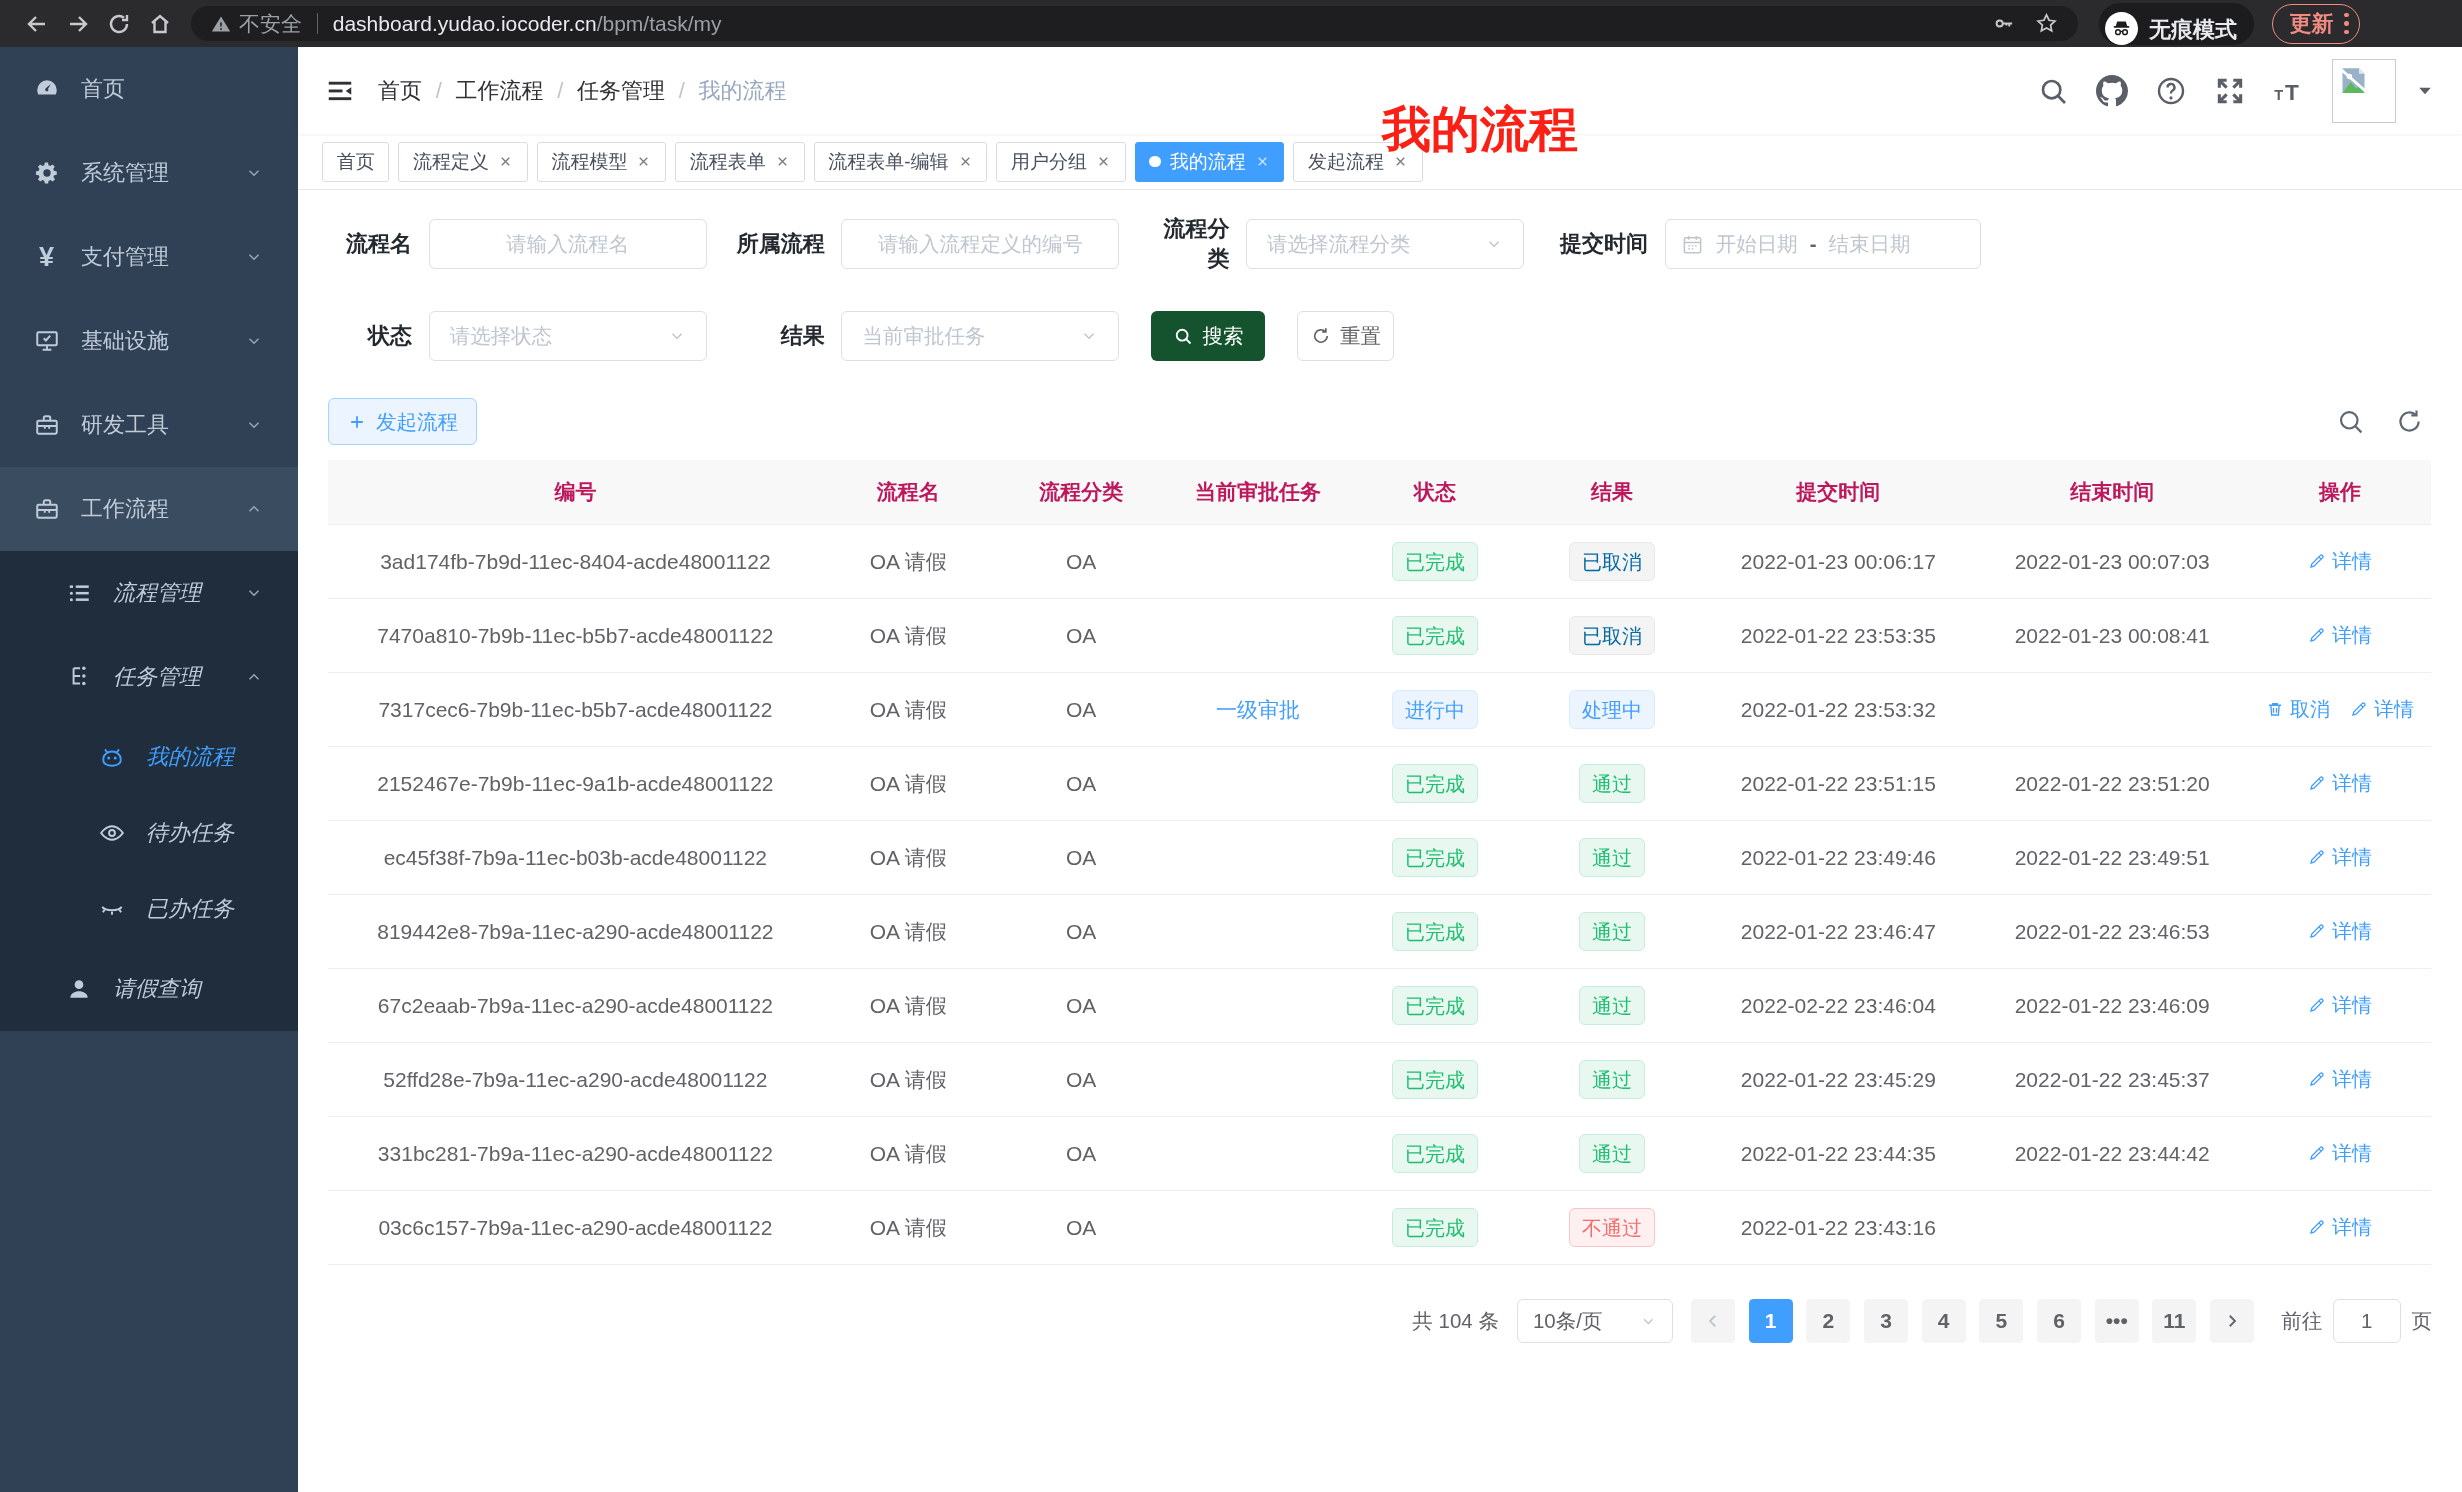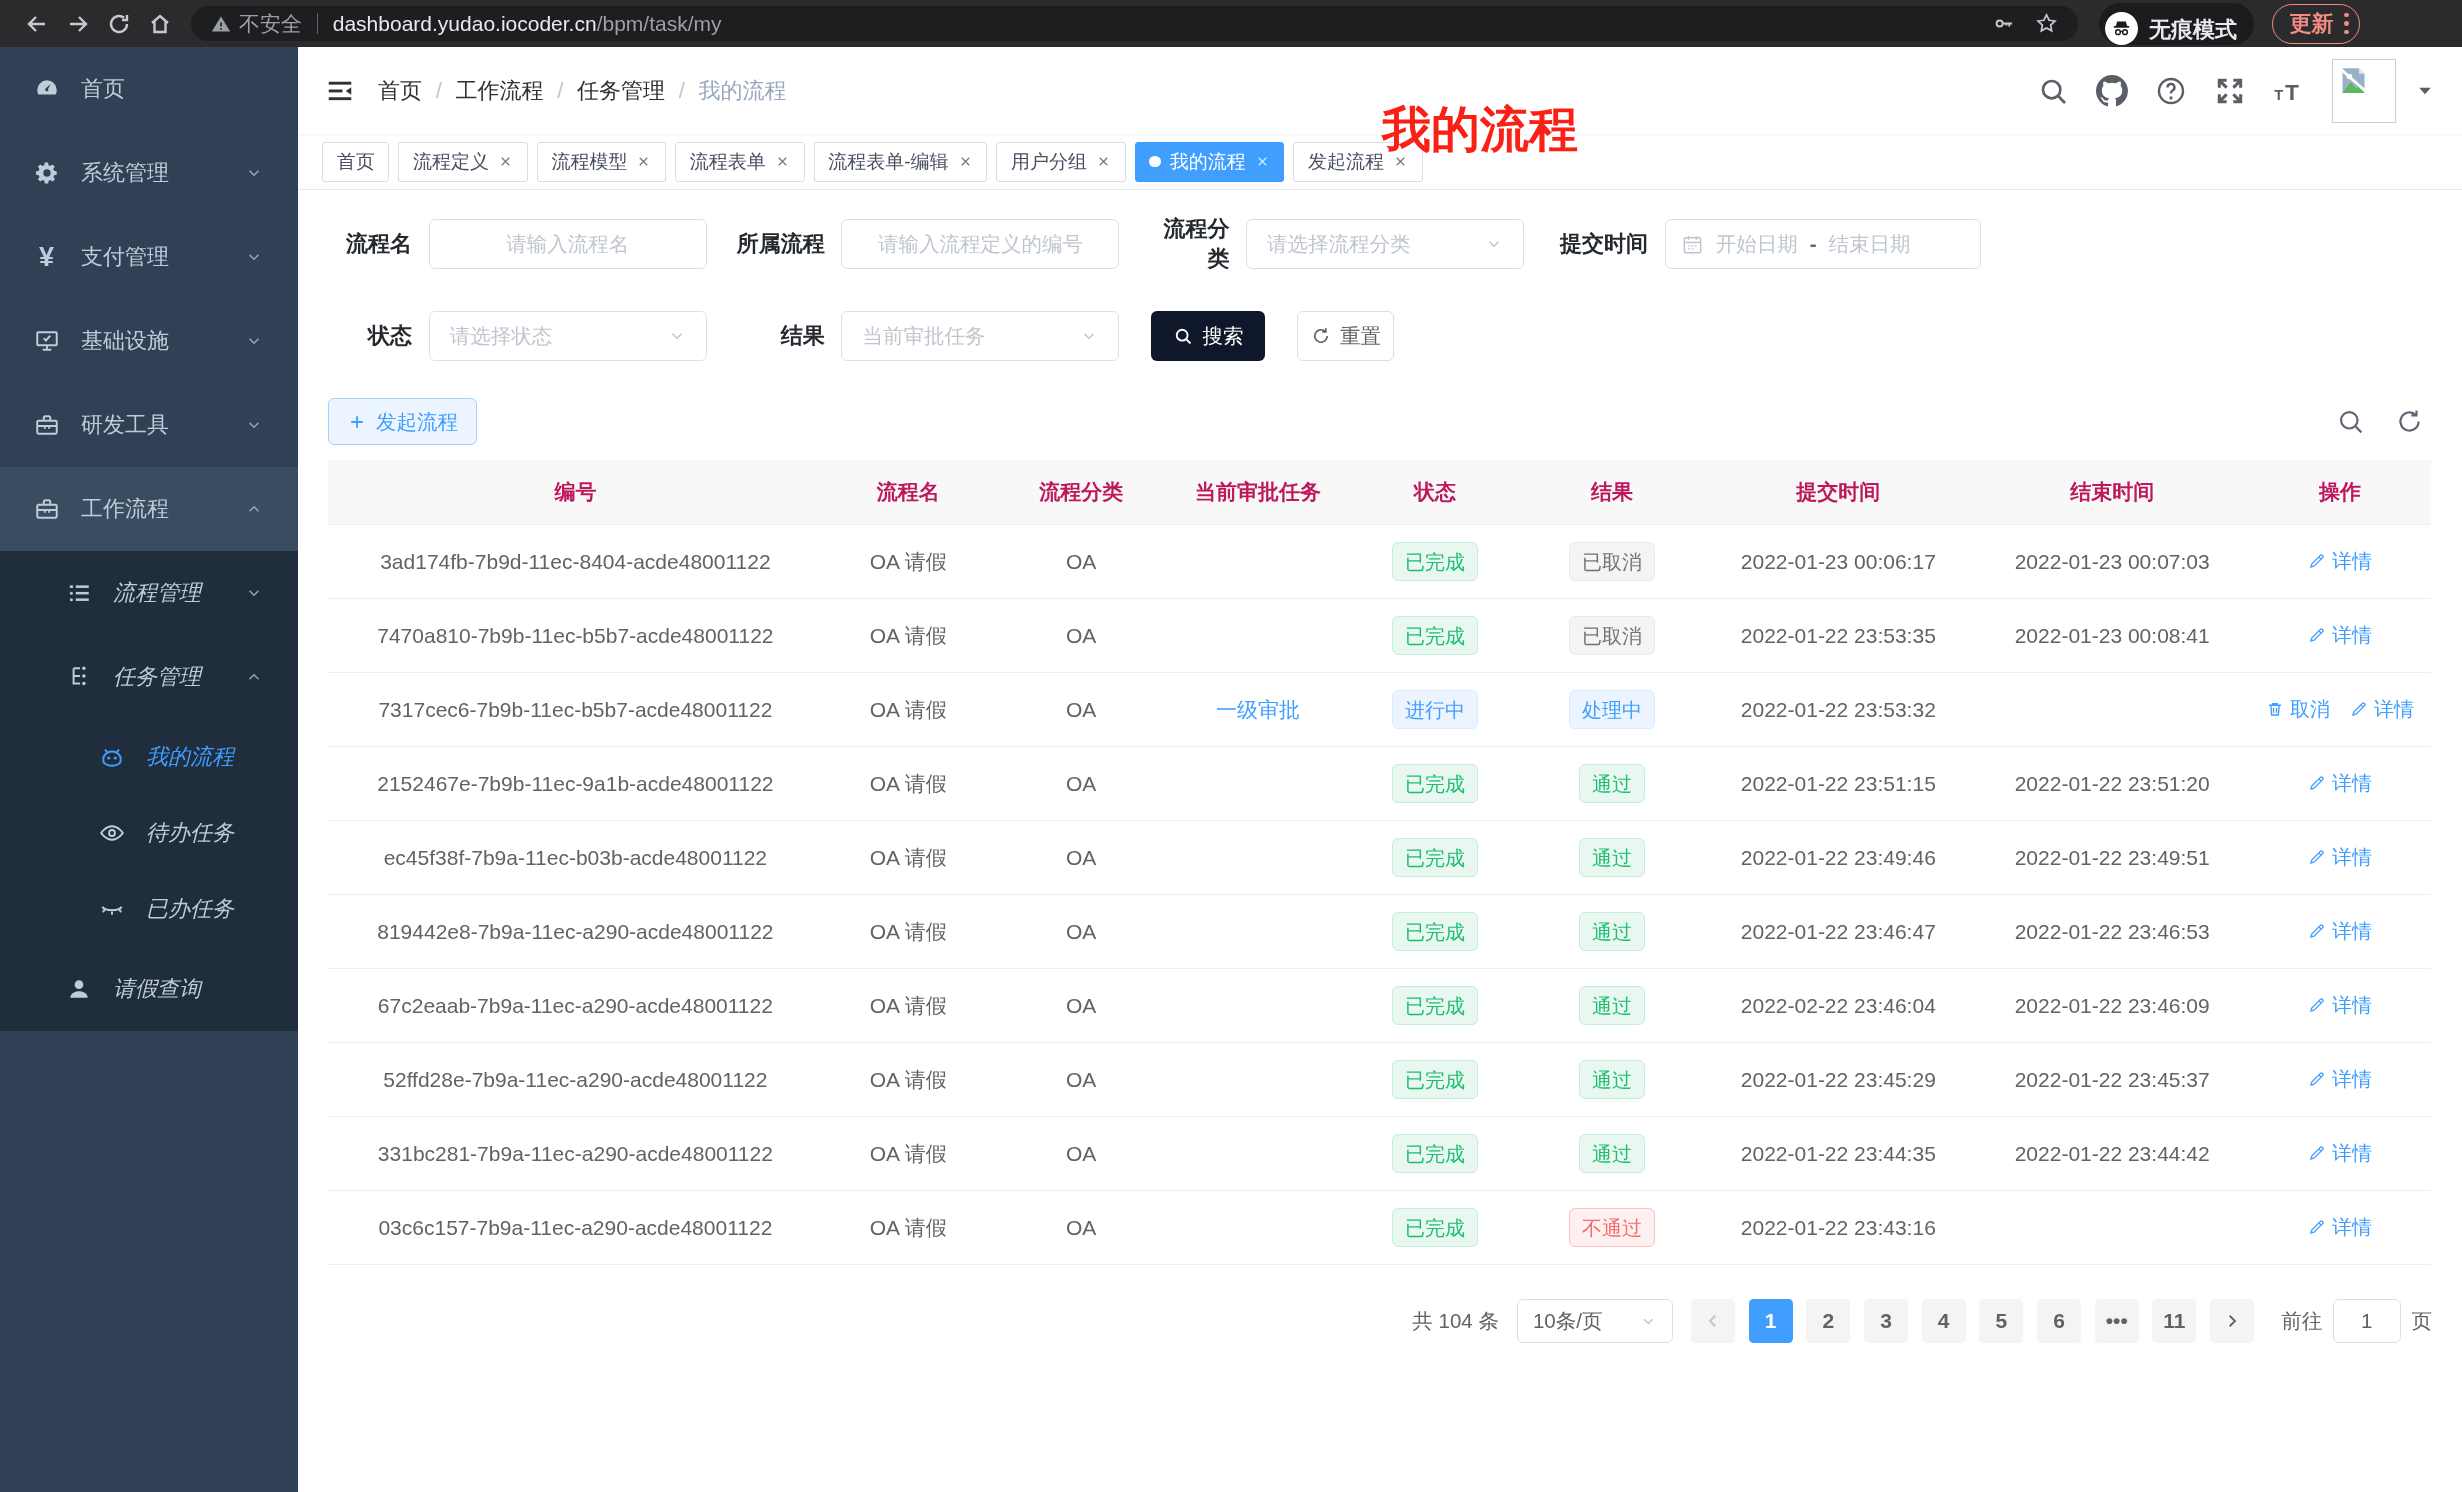--- a/index.html
+++ b/index.html
@@ -94,40 +94,40 @@
   .sel .sc { color:#c0c4cc; display:flex; }
   .sel .sc svg { width:18px; height:18px; }
   .daterange { width:316px; height:50px; border:1.5px solid #dcdfe6; border-radius:6px; display:flex; align-items:center;
     padding:0 15px; gap:12px; font-size:20.5px; color:#bfc6d0; cursor:pointer; }
   .daterange .cal { color:#c0c4cc; display:flex; }
   .daterange .cal svg { width:23px; height:23px; }
   .daterange .dash { color:#606266; font-weight:700; }
   .btn { height:50px; border-radius:6px; display:inline-flex; align-items:center; justify-content:center; gap:9px;
     font-size:20.5px; cursor:pointer; border:1.5px solid transparent; }
   .btn svg { width:20px; height:20px; }
-  .btn-primary { background:#0f172a; color:#fff; width:114px; margin-left:32px; }
+  .btn-primary { background:#14532d; color:#fff; width:114px; margin-left:32px; }
   .btn-plain { background:#fff; border-color:#dcdfe6; color:#606266; width:97px; margin-left:32px; }
   .toolbar-row { margin-top:37px; display:flex; align-items:center; }
   .btn-create { background:#ecf5ff; border-color:#a3d3ff; color:#409eff; width:149px; height:47px; }
   .mini-icons { margin-left:auto; display:flex; gap:30px; color:#5f6671; margin-right:7.6px; }
   .mini-icons .micon { display:flex; }
   .mini-icons .micon svg { width:29px; height:29px; }
 
   
   .table { margin-top:15px; width:2103px; }
   .t-row { display:flex; align-items:center; border-bottom:1.5px solid #ebeef5; }
   .t-head { background:#f8f8f9; height:65px; border-bottom:1.5px solid #ebeef5; }
   .t-cell { text-align:center; font-size:21px; color:#606266; padding:0 4.6px; }
   .t-head .t-cell { color:#be185d; font-weight:700; }
   .t-body .t-row { height:74px; }
   .c0{width:495px;} .c1{width:171px;} .c2{width:175px;} .c3{width:179px;} .c4{width:175px;}
   .c5{width:179px;} .c6{width:274px;} .c7{width:274px;} .c8{width:182px;}
   .badge { display:inline-block; padding:6.8px 12px; border-radius:6px; font-size:20px; line-height:1.2; border:1.5px solid transparent; }
   .badge-success { color:#1dbe70; background:#e8f8f0; border-color:#c5eeda; }
-  .badge-info { color:#737373; background:#f4f4f5; border-color:#e9e9eb; }
+  .badge-info { color:#0369a1; background:#f4f4f5; border-color:#e9e9eb; }
   .badge-primary { color:#409eff; background:#ecf5ff; border-color:#d9ecff; }
   .badge-danger { color:#f56c6c; background:#fef0f0; border-color:#fbc4c4; }
   .task-link { color:#409eff; cursor:pointer; }
   .act-link { color:#409eff; font-size:20px; display:inline-flex; align-items:center; gap:6px; cursor:pointer; }
   .act-link svg { width:18px; height:18px; }
   .act-gap { margin-left:20px; }
 
   
   .pager { margin-top:34px; display:flex; align-items:center; justify-content:flex-end; gap:0; font-size:20.5px; color:#606266; padding-right:0; }
   .pg-total { margin-right:18px; }

